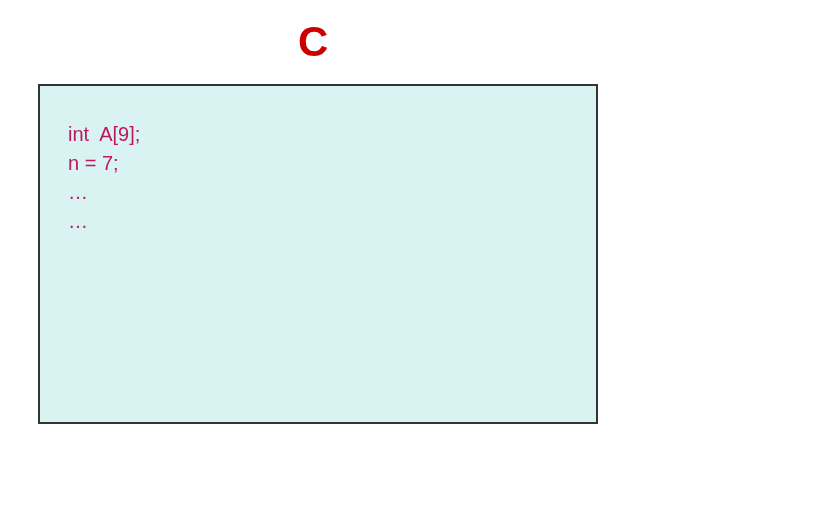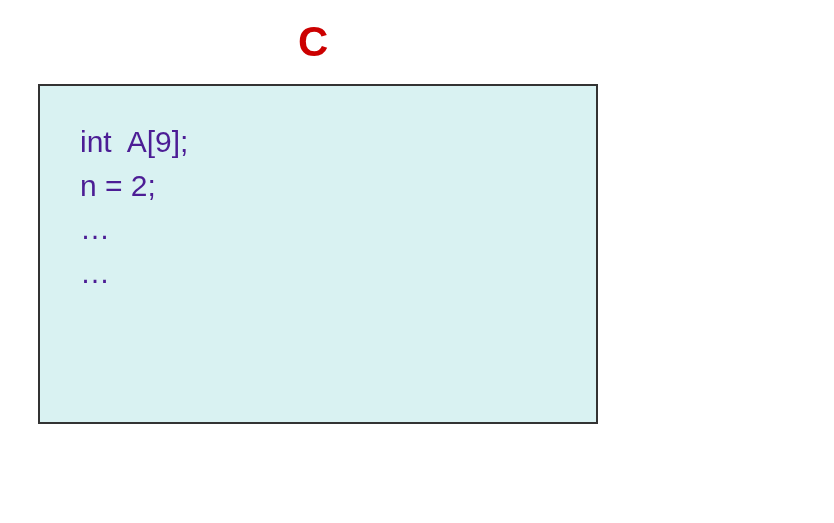--- a/index.html
+++ b/index.html
@@ -26,32 +26,31 @@
       position: absolute;
       top: 84px;
       left: 38px;
       width: 560px;
       height: 340px;
       background: #d9f2f2;
       border: 2px solid #333333;
       padding: 34px 28px;
     }
     .code-line {
-      font-size: 30px;
-      color: #4c1d95;
+      font-size: 20px;
+      color: #be185d;
       line-height: 1.45;
       white-space: pre;
       font-family: Verdana, Geneva, sans-serif;
-      margin-left: 12px;
     }
   </style>
 </head>
 <body>
 
 <div class="title">C</div>
 
 <div class="code-box">
   <div class="code-line">int  A[9];</div>
   <div class="code-line"></div>
-  <div class="code-line">n = 2;</div>
+  <div class="code-line">n = 7;</div>
   <div class="code-line">…</div>
   <div class="code-line">…</div>
 </div>
 
 </body></html>

